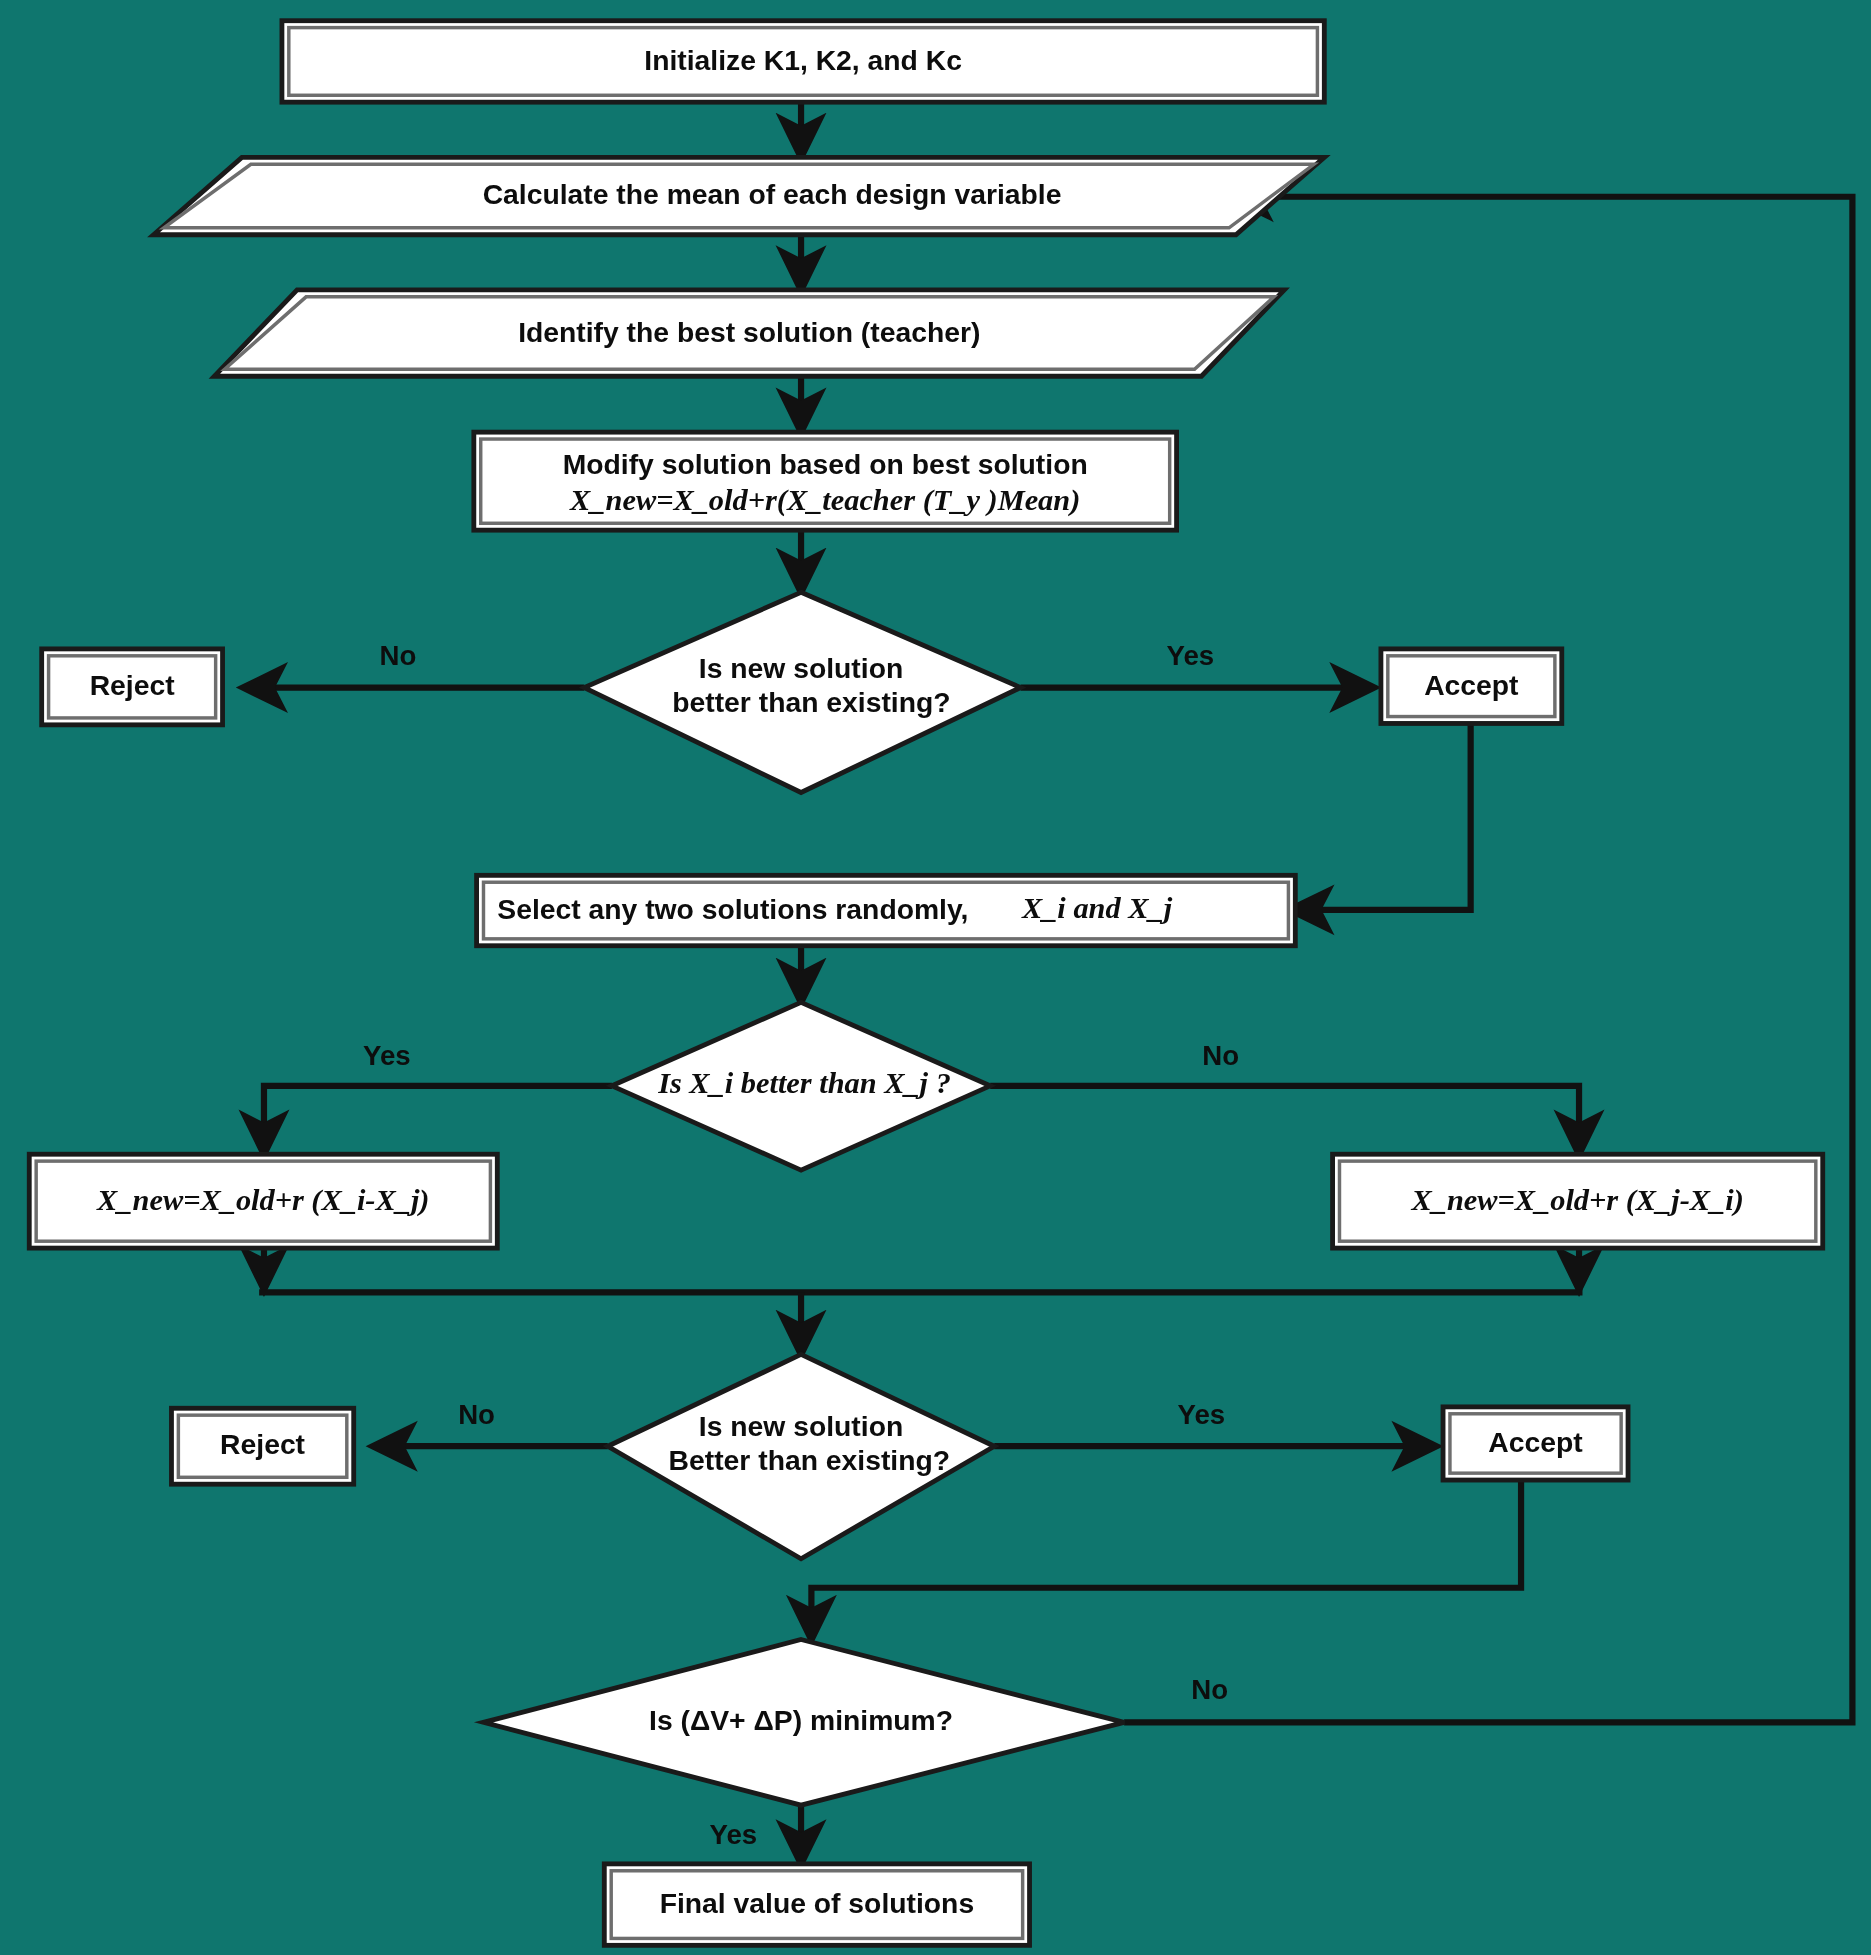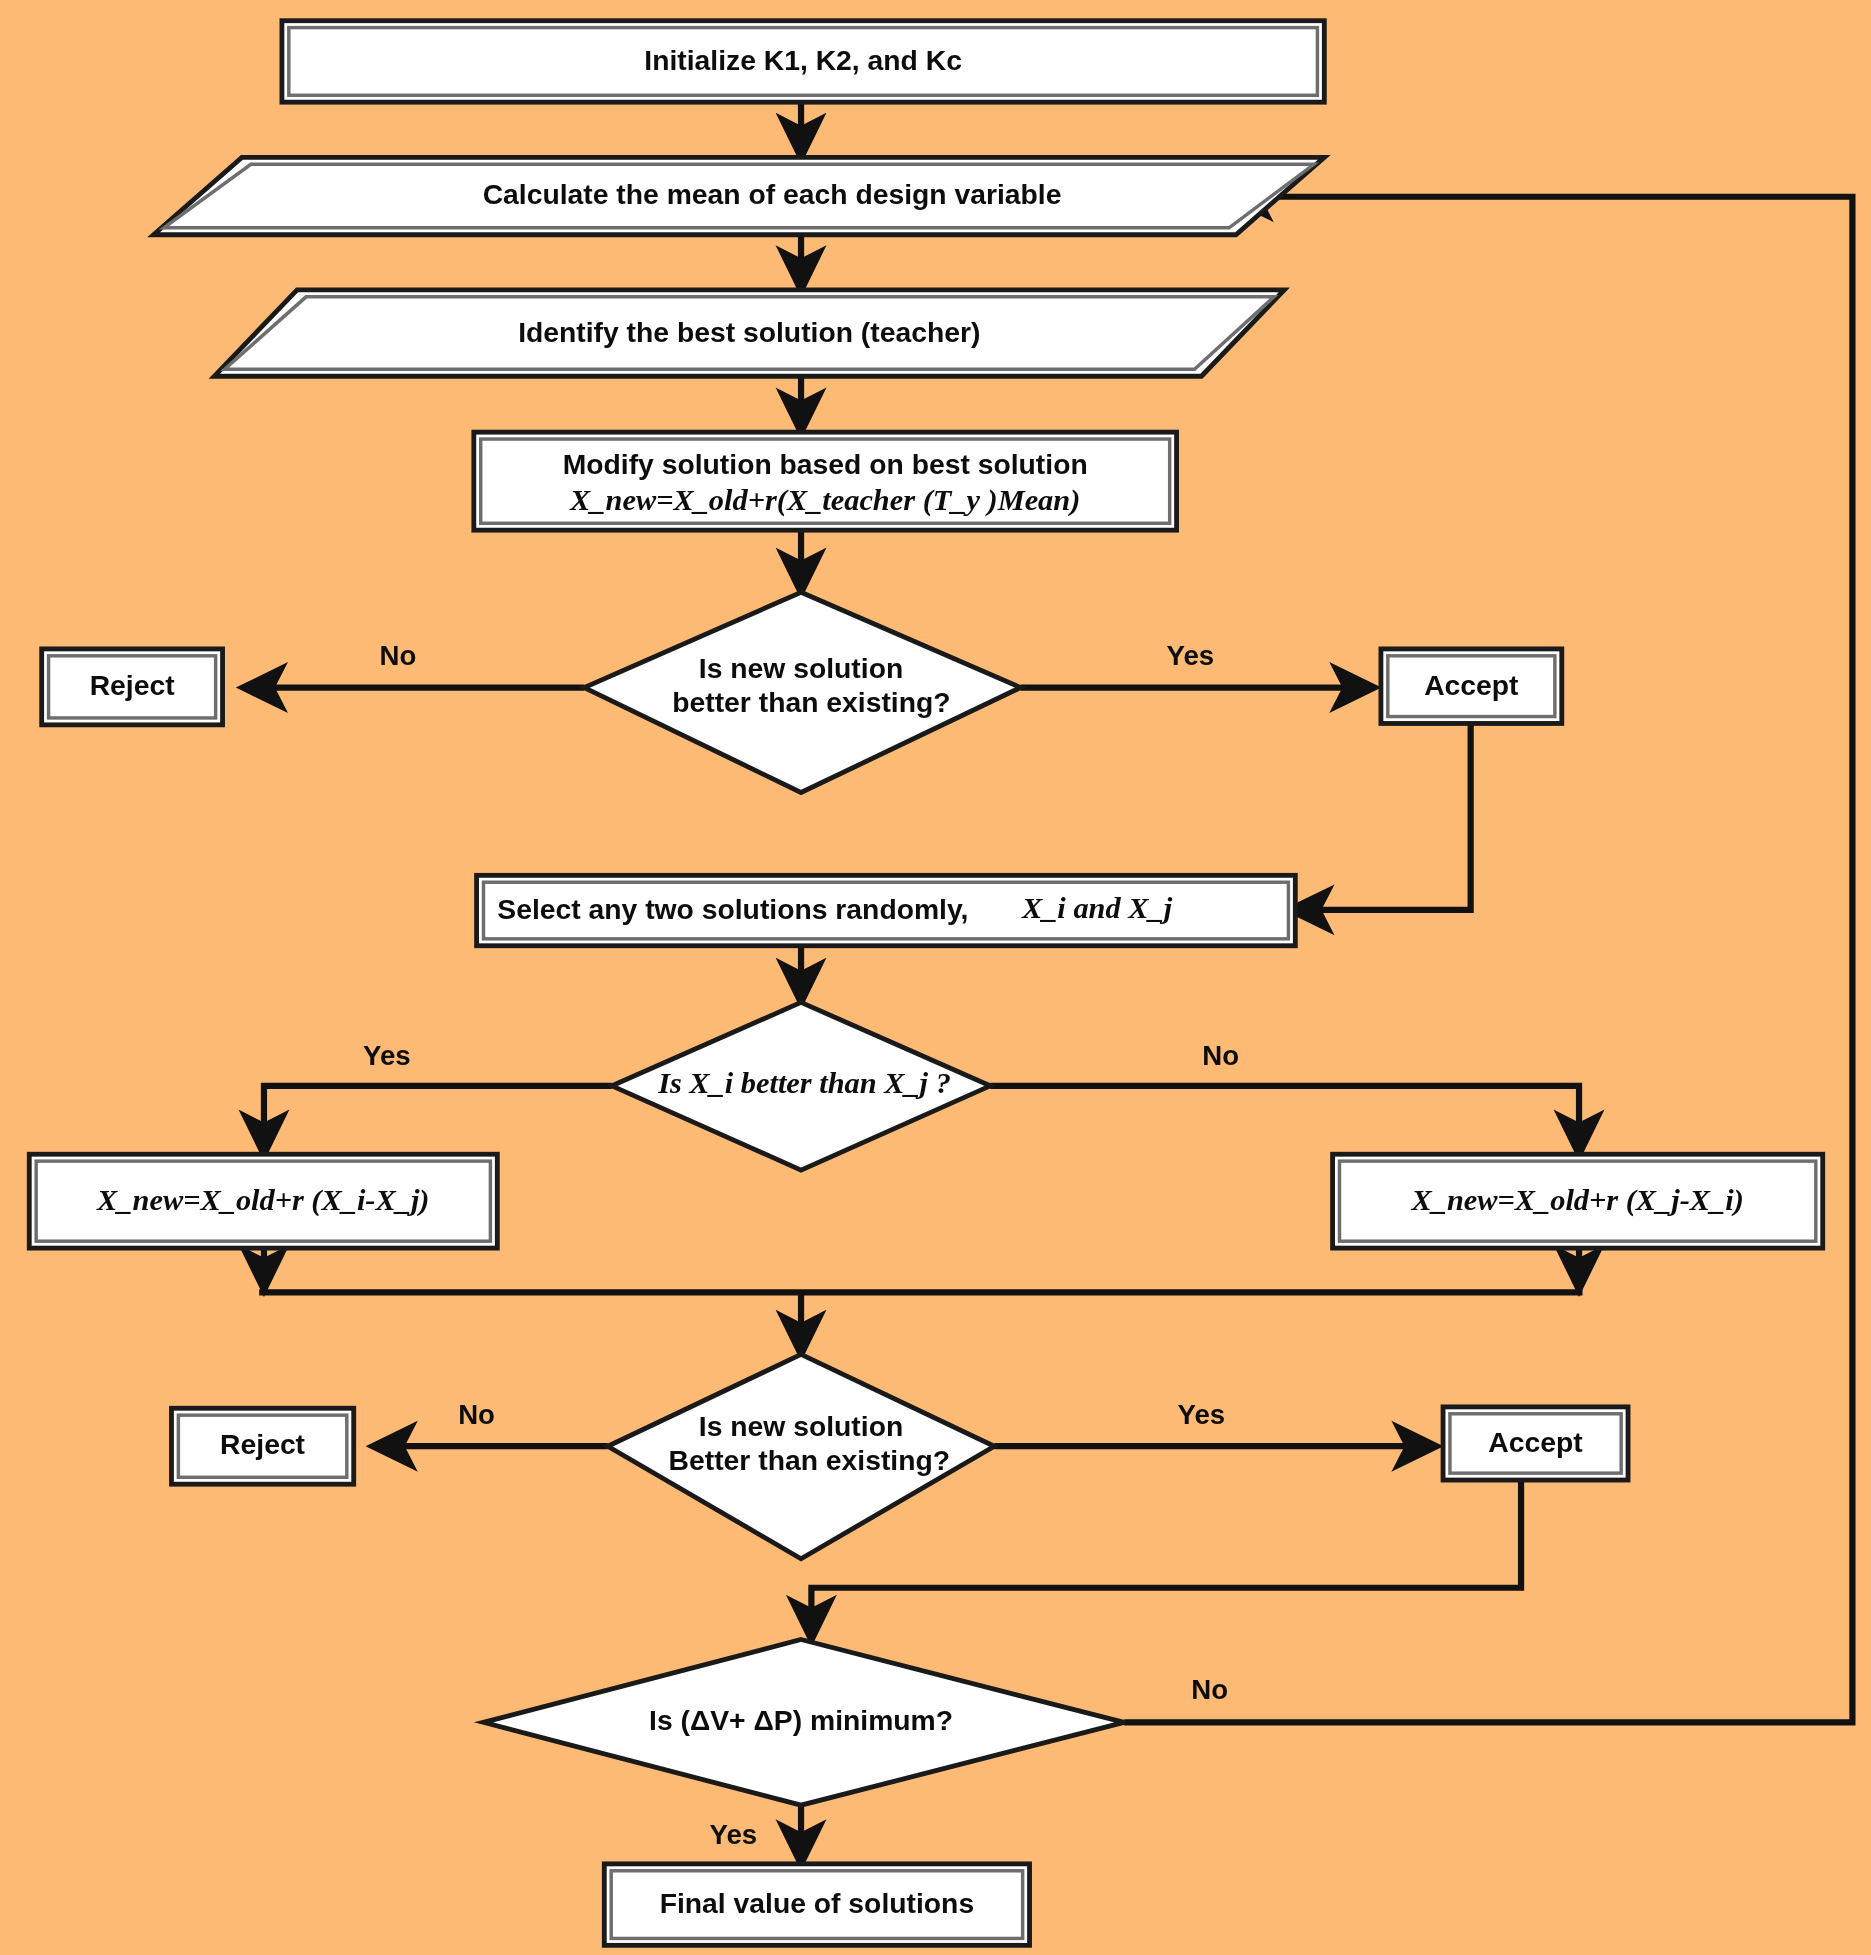--- a/index.html
+++ b/index.html
@@ -8,21 +8,21 @@
     padding: 0;
     background: #ffffff;
   }
   body {
     font-family: "Liberation Sans", sans-serif;
   }
   #flow-root {
     position: relative;
     width: 1872px;
     height: 1955px;
-    background: #fdba74;
+    background: #0f766e;
     overflow: hidden;
   }
   svg#flow-svg {
     position: absolute;
     left: 0;
     top: 0;
     width: 1872px;
     height: 1955px;
   }
   .shape-stroke {

